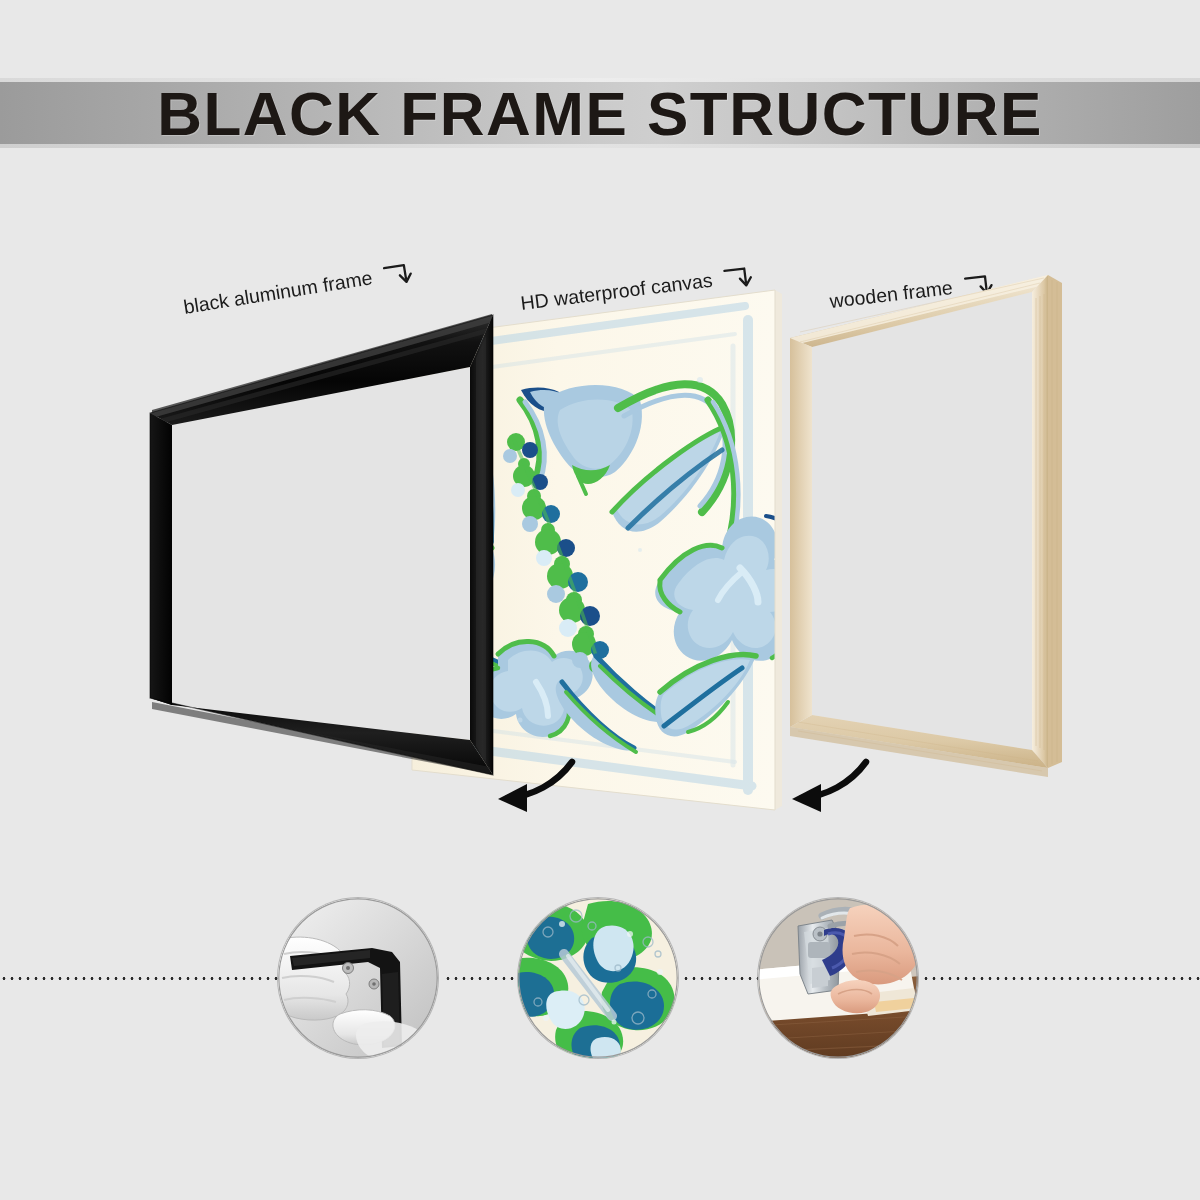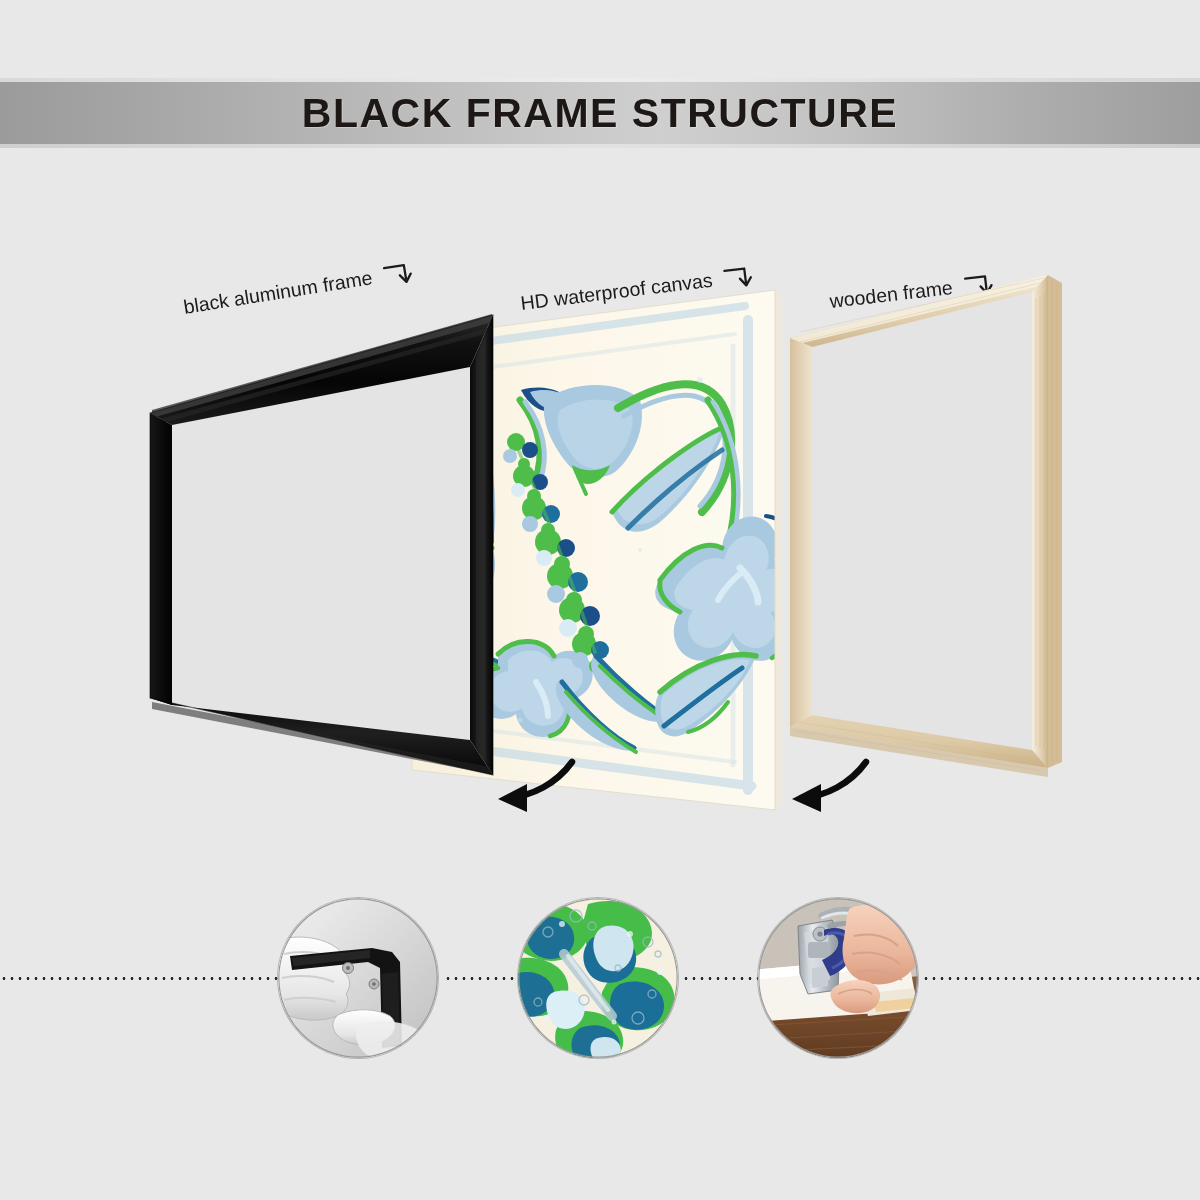--- a/index.html
+++ b/index.html
@@ -20,21 +20,21 @@
   }
   .banner-top-edge{
     position:absolute;left:0;top:78px;width:1200px;height:5px;
     background:linear-gradient(90deg,#d9d9d9,#ededed 50%,#d5d5d5);
   }
   .banner-bottom-edge{
     position:absolute;left:0;top:144px;width:1200px;height:4px;
     background:linear-gradient(90deg,#cfcfcf,#e2e2e2 50%,#cccccc);
   }
   .banner-title{
-    font-size:41px;font-weight:700;letter-spacing:1.5px;
+    font-size:62px;font-weight:700;letter-spacing:1.5px;
     color:#1d1815;
     font-family:"Liberation Sans",sans-serif;
     white-space:nowrap;
     text-shadow:1px 1px 0 rgba(255,255,255,.25);
   }
 
   
   .callout{position:absolute;white-space:nowrap;color:#1b1b1b;font-size:19.5px;font-family:"Liberation Sans",sans-serif;}
   .callout .txt{display:inline-block;}
   .hookarrow{display:inline-block;width:30px;height:26px;vertical-align:middle;margin-left:6px;}

